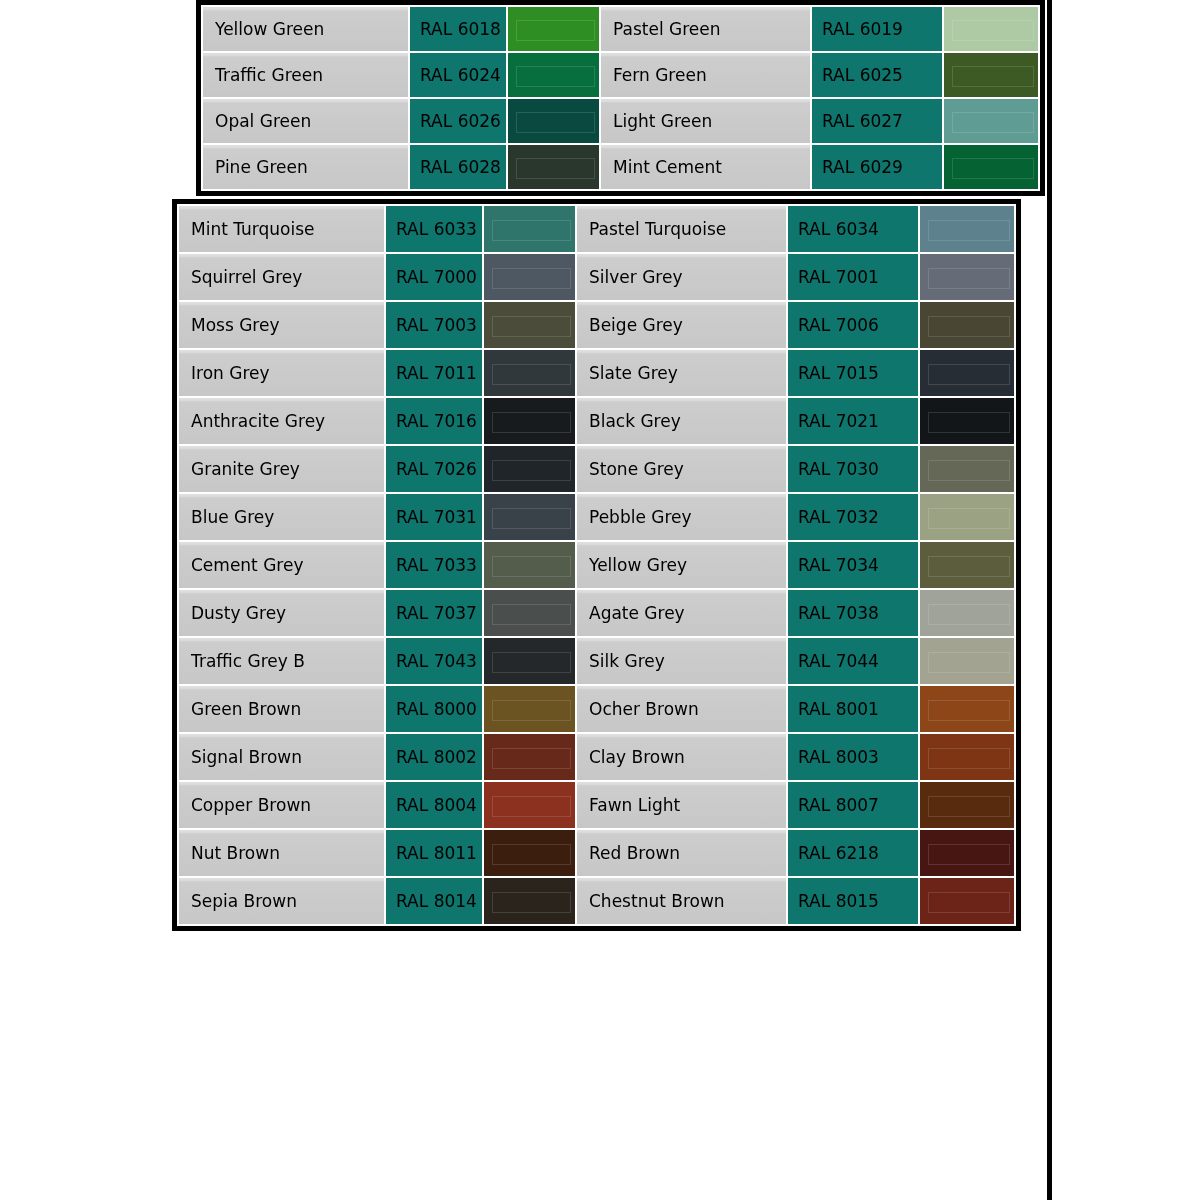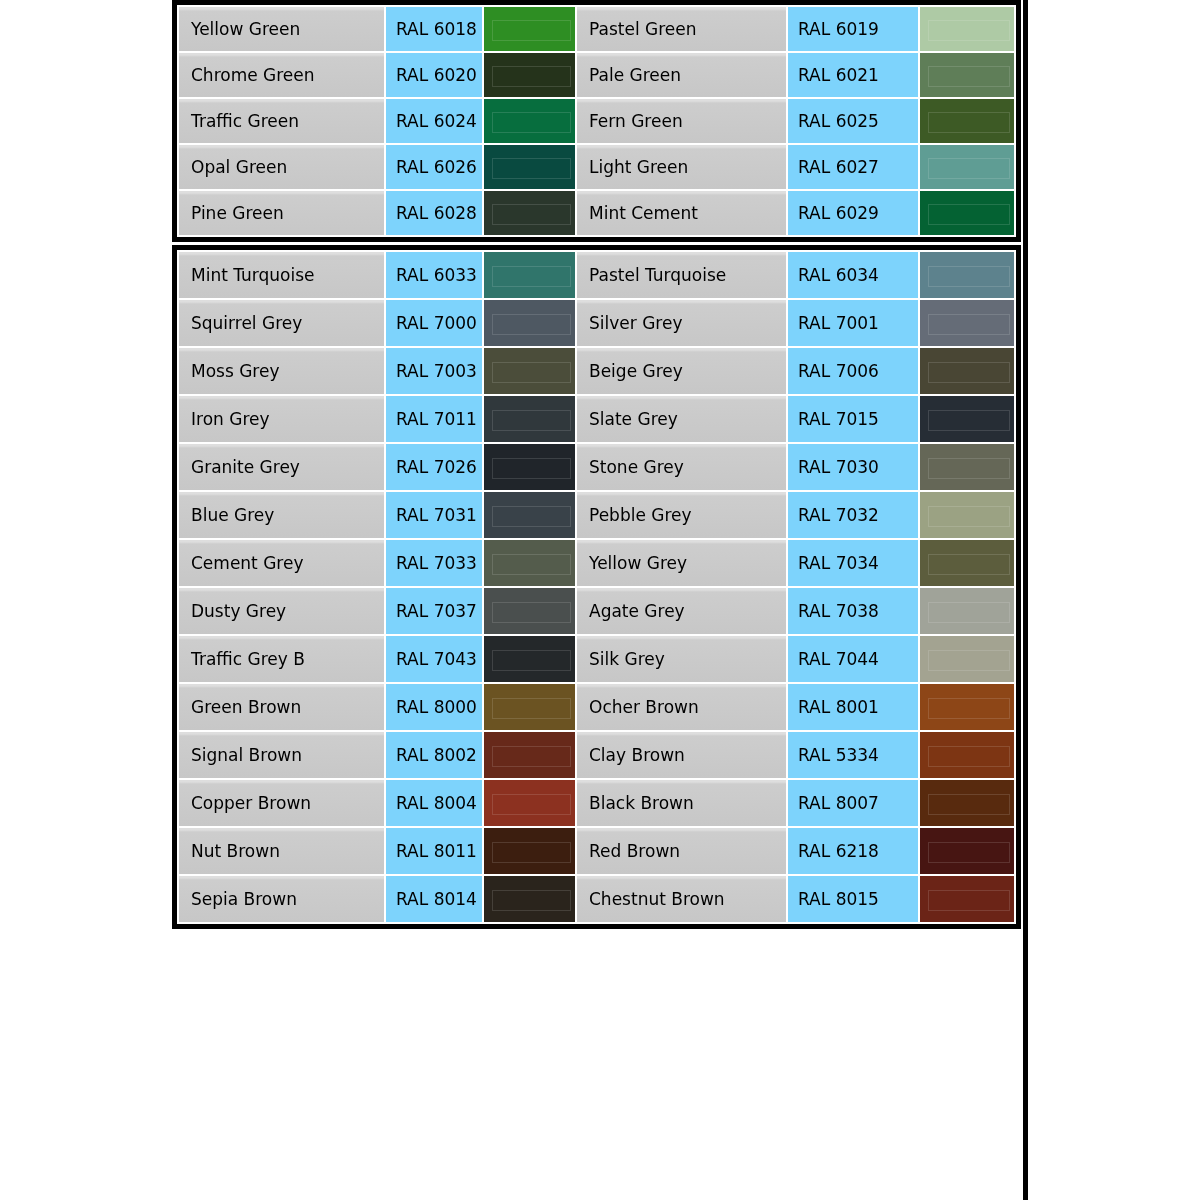--- a/index.html
+++ b/index.html
@@ -22,33 +22,33 @@
   }
   table.ral-table {
     border-collapse: separate;
     border-spacing: 2px;
     background: #ffffff;
     border: 5px solid #000000;
     table-layout: fixed;
     width: 849px;
     box-sizing: border-box;
   }
-  table.section-1 { margin-bottom: 3px; }
+  table.section-1 { margin-bottom: 3px; margin-left: 24px; }
   table.section-1 td { height: 44px; }
   table.section-2 td { height: 46px; }
   td { padding: 0; vertical-align: middle; overflow: hidden; }
   td.name-cell {
     background: linear-gradient(180deg, #dedede 0px, #dedede 2px, #cdcdcd 4px, #c7c7c7 100%);
     padding-left: 12px;
     font-size: 17px;
     color: #000000;
     white-space: nowrap;
   }
   td.code-cell {
-    background: #7dd3fc;
+    background: #0f766e;
     padding-left: 10px;
     font-size: 17px;
     color: #000000;
     white-space: nowrap;
   }
   td.swatch-cell { position: relative; }
   .swatch-inner {
     position: absolute;
     left: 8px;
     right: 4px;
@@ -83,32 +83,20 @@
     <td class="swatch-cell" style="background: rgb(46, 142, 35);">
             <div class="swatch-inner"></div>
           </td>
     <td class="name-cell"><span>Pastel Green</span></td>
     <td class="code-cell"><span>RAL 6019</span></td>
     <td class="swatch-cell" style="background: rgb(174, 202, 165);">
             <div class="swatch-inner"></div>
           </td>
   </tr>
 
-  <tr>
-    <td class="name-cell"><span>Chrome Green</span></td>
-    <td class="code-cell"><span>RAL 6020</span></td>
-    <td class="swatch-cell" style="background: rgb(37, 51, 27);">
-            <div class="swatch-inner"></div>
-          </td>
-    <td class="name-cell"><span>Pale Green</span></td>
-    <td class="code-cell"><span>RAL 6021</span></td>
-    <td class="swatch-cell" style="background: rgb(95, 126, 88);">
-            <div class="swatch-inner"></div>
-          </td>
-  </tr>
 
   <tr>
     <td class="name-cell"><span>Traffic Green</span></td>
     <td class="code-cell"><span>RAL 6024</span></td>
     <td class="swatch-cell" style="background: rgb(7, 110, 62);">
             <div class="swatch-inner"></div>
           </td>
     <td class="name-cell"><span>Fern Green</span></td>
     <td class="code-cell"><span>RAL 6025</span></td>
     <td class="swatch-cell" style="background: rgb(61, 90, 37);">
@@ -198,20 +186,32 @@
     <td class="swatch-cell" style="background: rgb(48, 56, 60);">
             <div class="swatch-inner"></div>
           </td>
     <td class="name-cell"><span>Slate Grey</span></td>
     <td class="code-cell"><span>RAL 7015</span></td>
     <td class="swatch-cell" style="background: rgb(38, 45, 53);">
             <div class="swatch-inner"></div>
           </td>
   </tr>
 
+  <tr>
+    <td class="name-cell"><span>Anthracite Grey</span></td>
+    <td class="code-cell"><span>RAL 7016</span></td>
+    <td class="swatch-cell" style="background: rgb(23, 27, 30);">
+            <div class="swatch-inner"></div>
+          </td>
+    <td class="name-cell"><span>Black Grey</span></td>
+    <td class="code-cell"><span>RAL 7021</span></td>
+    <td class="swatch-cell" style="background: rgb(19, 22, 25);">
+            <div class="swatch-inner"></div>
+          </td>
+  </tr>
 
 
   <tr>
     <td class="name-cell"><span>Granite Grey</span></td>
     <td class="code-cell"><span>RAL 7026</span></td>
     <td class="swatch-cell" style="background: rgb(32, 37, 42);">
             <div class="swatch-inner"></div>
           </td>
     <td class="name-cell"><span>Stone Grey</span></td>
     <td class="code-cell"><span>RAL 7030</span></td>
@@ -287,33 +287,33 @@
           </td>
   </tr>
 
   <tr>
     <td class="name-cell"><span>Signal Brown</span></td>
     <td class="code-cell"><span>RAL 8002</span></td>
     <td class="swatch-cell" style="background: rgb(103, 41, 26);">
             <div class="swatch-inner"></div>
           </td>
     <td class="name-cell"><span>Clay Brown</span></td>
-    <td class="code-cell"><span>RAL 5334</span></td>
+    <td class="code-cell"><span>RAL 8003</span></td>
     <td class="swatch-cell" style="background: rgb(125, 53, 19);">
             <div class="swatch-inner"></div>
           </td>
   </tr>
 
   <tr>
     <td class="name-cell"><span>Copper Brown</span></td>
     <td class="code-cell"><span>RAL 8004</span></td>
     <td class="swatch-cell" style="background: rgb(140, 49, 32);">
             <div class="swatch-inner"></div>
           </td>
-    <td class="name-cell"><span>Black Brown</span></td>
+    <td class="name-cell"><span>Fawn Light</span></td>
     <td class="code-cell"><span>RAL 8007</span></td>
     <td class="swatch-cell" style="background: rgb(88, 42, 14);">
             <div class="swatch-inner"></div>
           </td>
   </tr>
 
   <tr>
     <td class="name-cell"><span>Nut Brown</span></td>
     <td class="code-cell"><span>RAL 8011</span></td>
     <td class="swatch-cell" style="background: rgb(60, 30, 15);">

